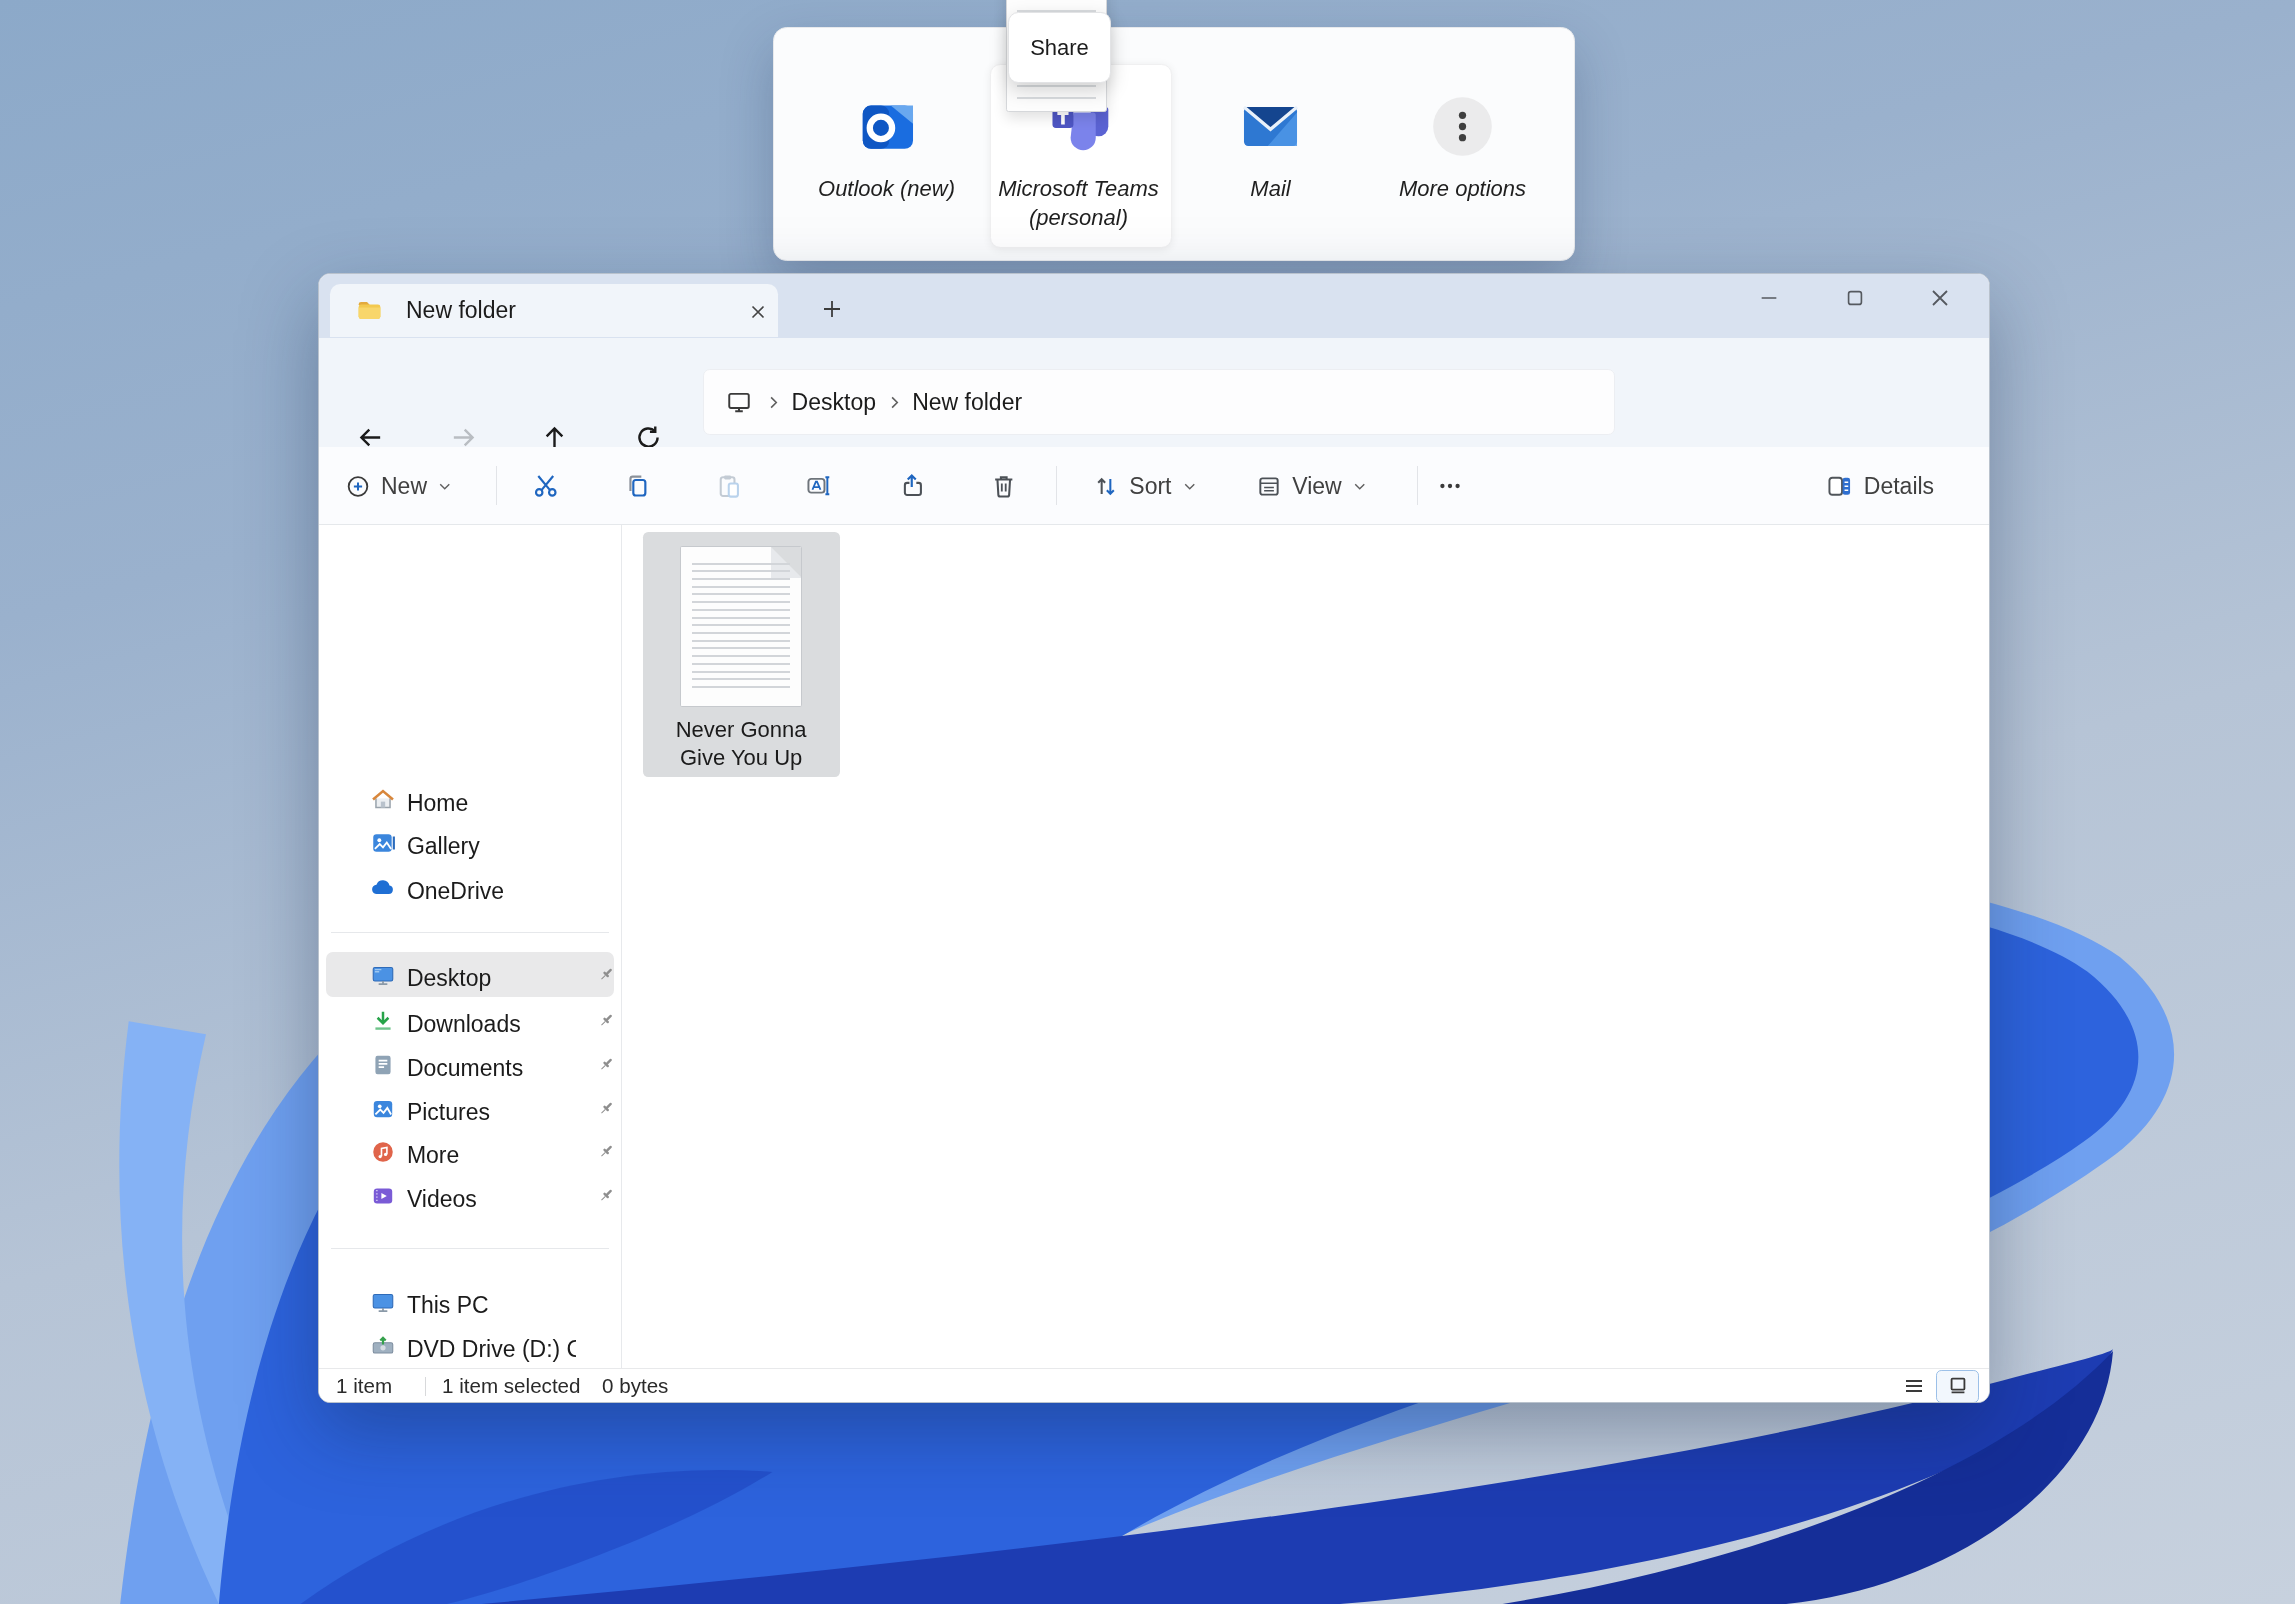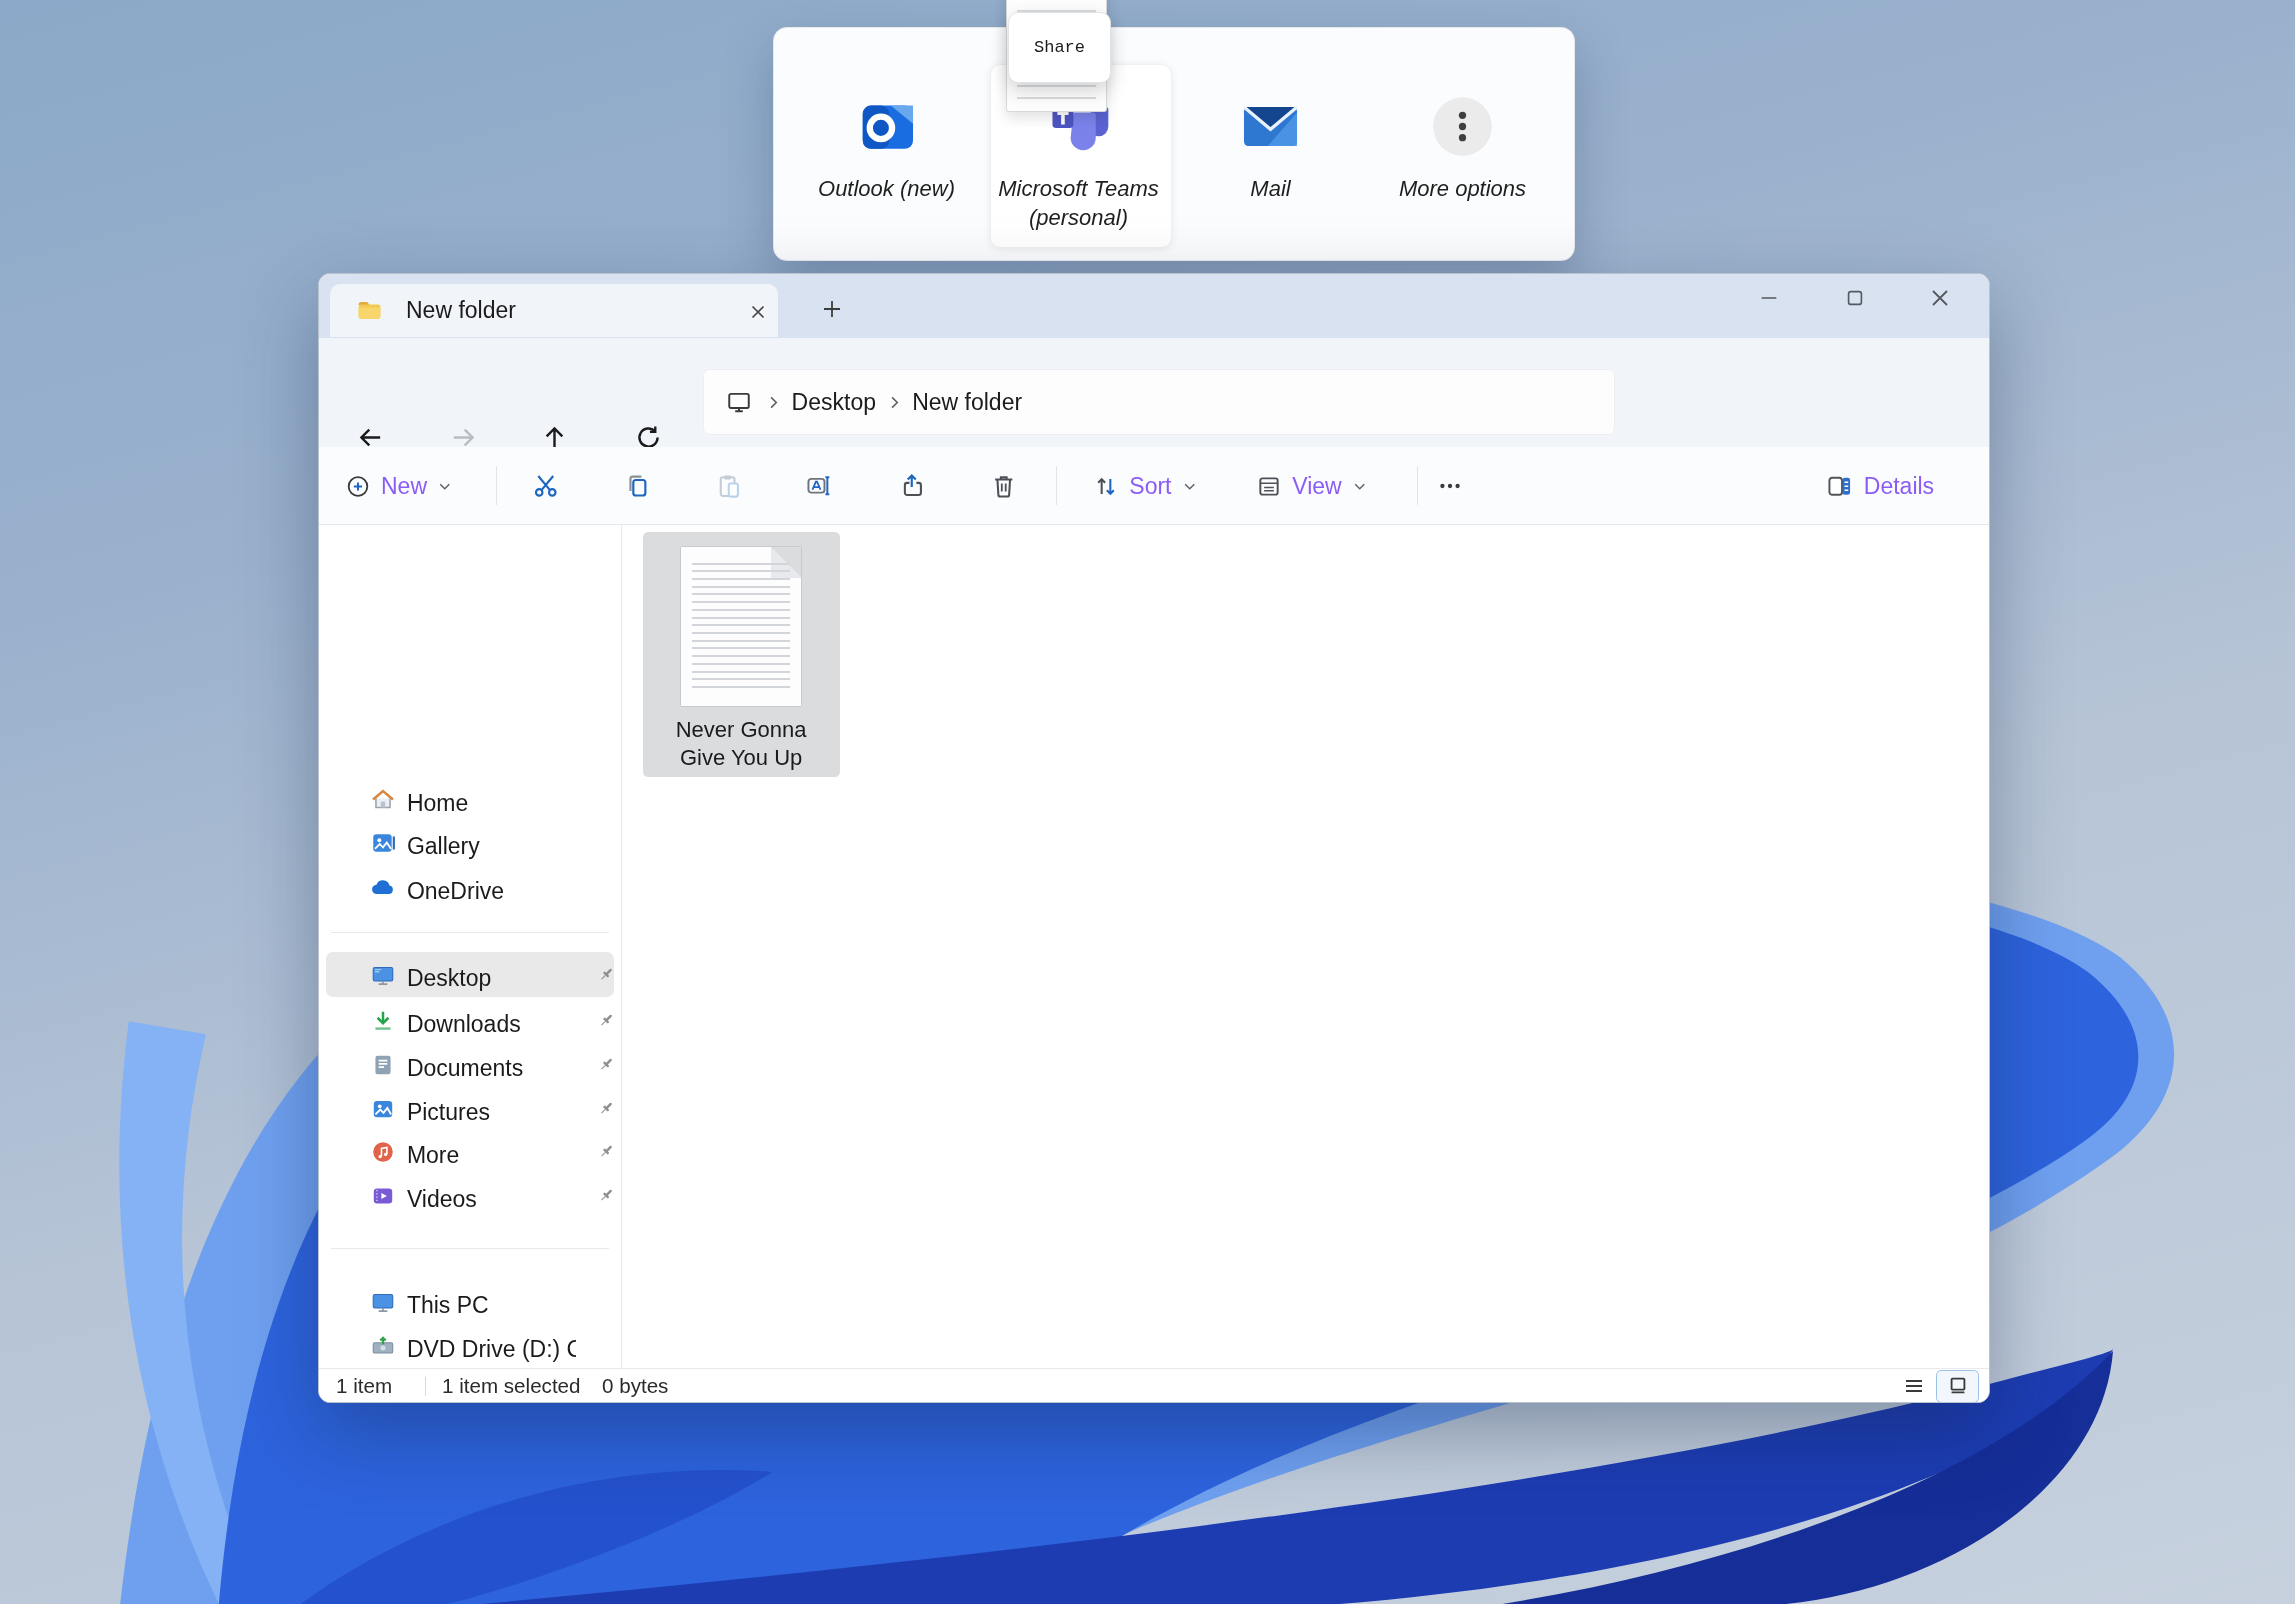--- a/index.html
+++ b/index.html
@@ -17,21 +17,21 @@
   .fly-card{position:absolute;left:216px;top:36px;width:180px;height:182px;border-radius:10.3px;
     background:#ffffff;border:0.9px solid #f0f0f1;box-shadow:0 1.7px 8.6px rgba(0,0,0,.07);}
   .fly-icon{position:absolute;left:0;top:62px;width:100%;height:72px;display:flex;align-items:center;justify-content:center;}
   .fly-label{position:absolute;left:0;top:146px;width:100%;text-align:center;font-size:22px;line-height:29px;color:#1f1f1f;}
 
   .ghost-doc{position:absolute;left:1006px;top:-53px;width:99px;height:163px;background:#fdfdfd;
     border:0.9px solid #d5d7da;border-radius:2.6px;box-shadow:0 5.2px 13.7px rgba(0,0,0,.12);overflow:hidden;}
   .ghost-line{position:absolute;left:10.3px;right:10.3px;height:1.7px;background:#d9dcdf;}
   .tooltip{position:absolute;left:1008px;top:12px;width:101px;height:69px;border-radius:10.3px;
     background:#ffffff;border:0.9px solid #e2e3e5;box-shadow:0 6.9px 19px rgba(0,0,0,.18);
-    display:flex;align-items:center;justify-content:center;font-size:17px;color:#1c1c1c;font-family:Liberation Mono, monospace;}
+    display:flex;align-items:center;justify-content:center;font-size:22px;color:#1c1c1c;}
 
   
   .window{position:absolute;left:318px;top:273px;width:1670px;height:1128px;border-radius:12px;
     background:#ffffff;border:0.9px solid #b9c2cd;box-shadow:0 29px 77px rgba(15,35,70,.35);overflow:hidden;}
   .tabstrip{position:absolute;left:0;top:0;width:100%;height:64px;background:#d9e2f0;}
   .tab{position:absolute;left:11px;top:10.3px;width:448px;height:53px;background:#f1f5fa;
     border-radius:10.3px 10.3px 0 0;}
   .tab-title{position:absolute;left:76px;top:0;height:53px;display:flex;align-items:center;font-size:23px;color:#1b1b1b;}
   .tab-close{position:absolute;left:409px;top:11px;width:38px;height:33px;border-radius:6.9px;
     display:flex;align-items:center;justify-content:center;}
@@ -50,21 +50,21 @@
   .search-input{flex:1;border:none;outline:none;background:transparent;font-size:22px;color:#1b1b1b;
     padding-left:20.6px;font-family:"Liberation Sans","DejaVu Sans",sans-serif;}
   .search-input::placeholder{color:#767b81;opacity:1;}
 
   .toolbar{position:absolute;left:0;top:173px;width:100%;height:77px;background:#fbfcfe;border-bottom:0.9px solid #e5e8eb;}
   .tb-btn{position:absolute;top:39px;transform:translateY(-50%);display:flex;align-items:center;gap:10.3px;
     height:55px;padding:0 12px;border-radius:6.9px;}
   .tb-ic{position:absolute;top:39px;width:55px;height:55px;margin-top:-27.5px;margin-left:-27.5px;border-radius:6.9px;
     display:flex;align-items:center;justify-content:center;}
   .tb-div{position:absolute;top:19px;width:0.9px;height:39px;background:#e2e4e8;}
-  .tb-label{font-size:23px;color:#8b5cf6;}
+  .tb-label{font-size:23px;color:#404040;}
 
   .body-area{position:absolute;left:0;top:251px;width:100%;height:843px;background:#ffffff;}
   .sidebar{position:absolute;left:0;top:0;width:302px;height:100%;}
   .side-divider{position:absolute;left:302px;top:0;width:0.9px;height:100%;background:#e7e9ec;}
   .side-row{position:absolute;left:6.9px;width:288px;height:45px;border-radius:6.9px;display:flex;align-items:center;}
   .side-row.selected{background:#e9e9ea;}
   .side-ic{position:absolute;left:43px;width:27.5px;height:27.5px;display:flex;align-items:center;justify-content:center;}
   .side-label{position:absolute;left:81px;right:38px;font-size:23px;color:#1b1b1b;white-space:nowrap;overflow:hidden;margin-top:8px;}
   .side-pin{position:absolute;left:270px;width:20.6px;height:20.6px;}
   .side-sep{position:absolute;left:12px;width:278px;height:0.9px;background:#e6e8eb;}

